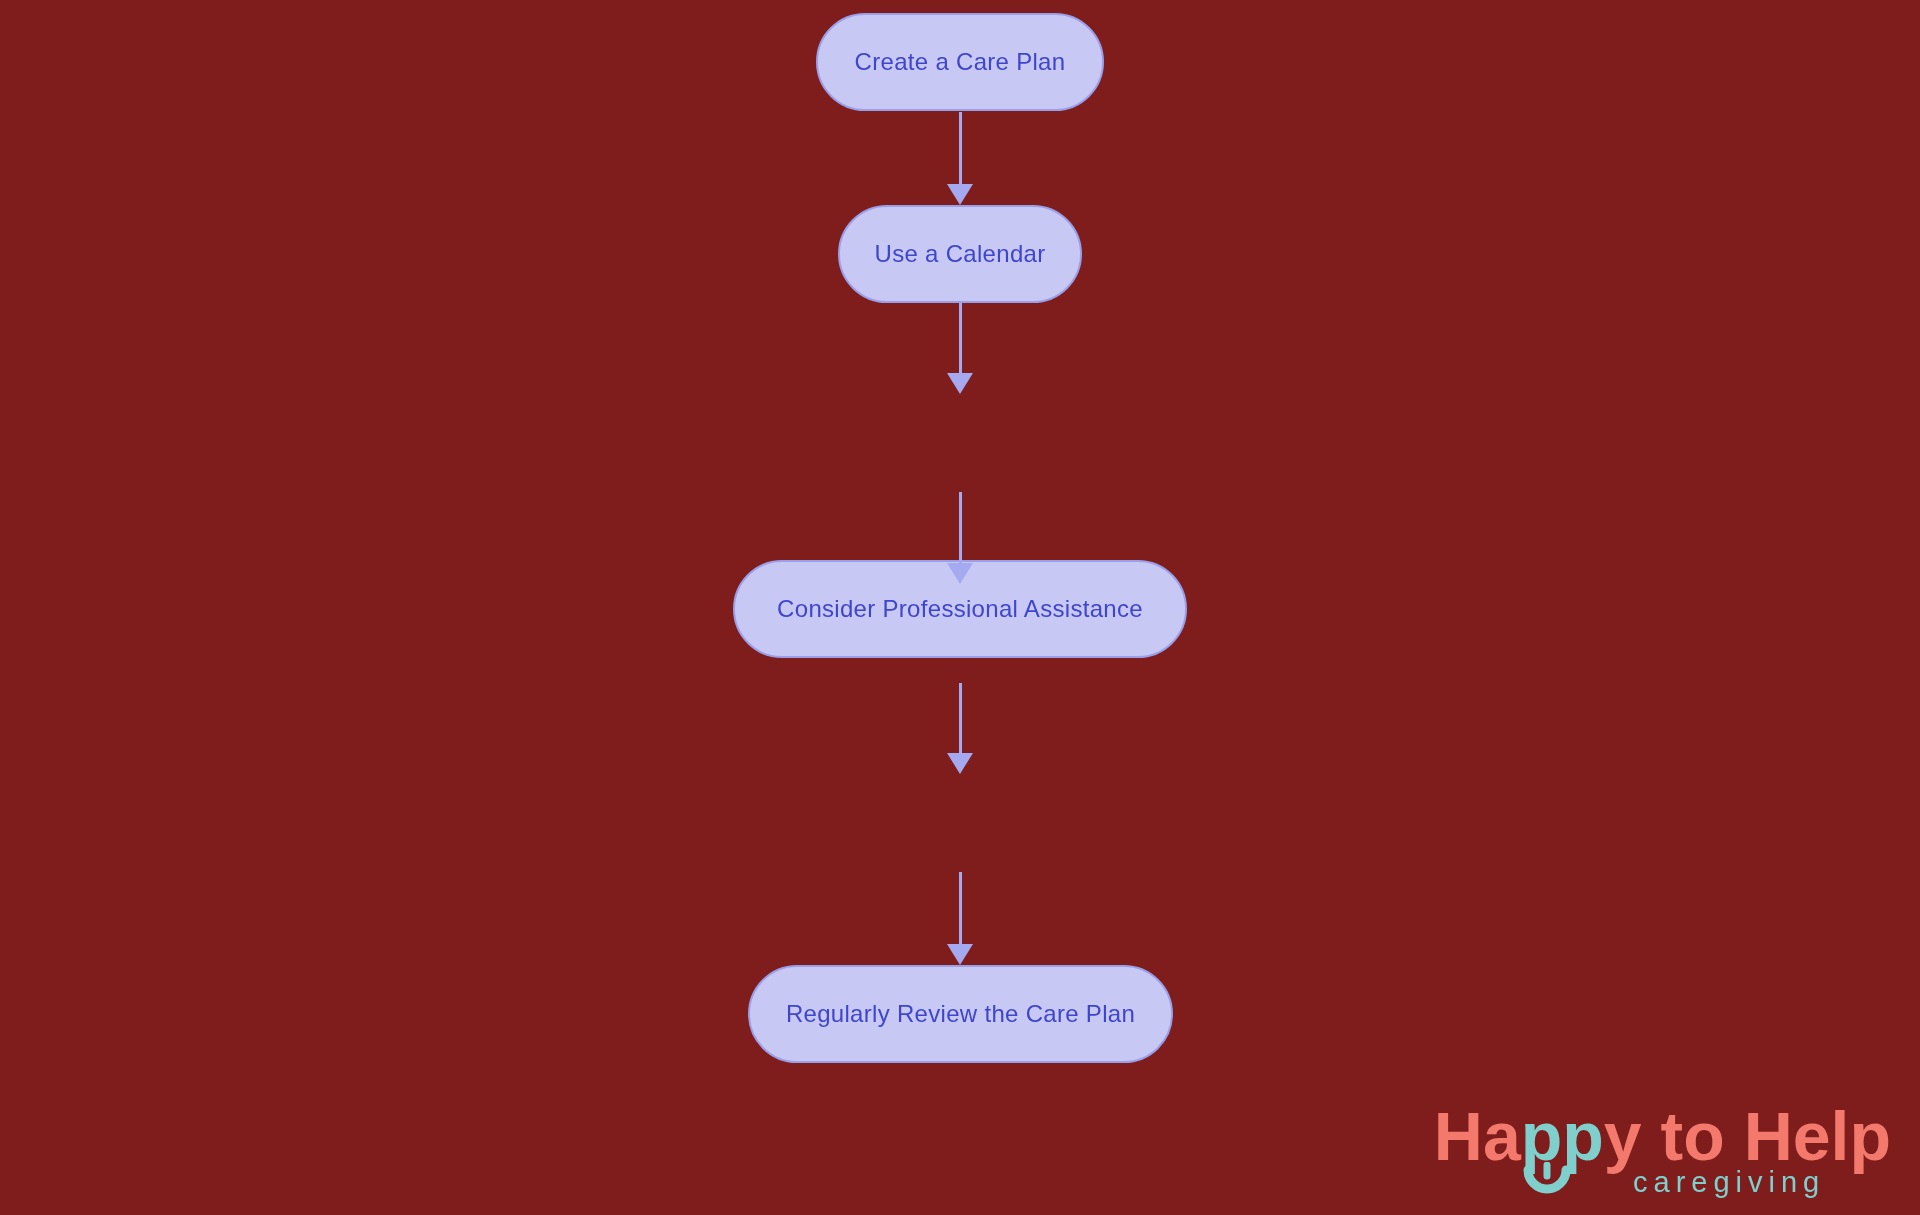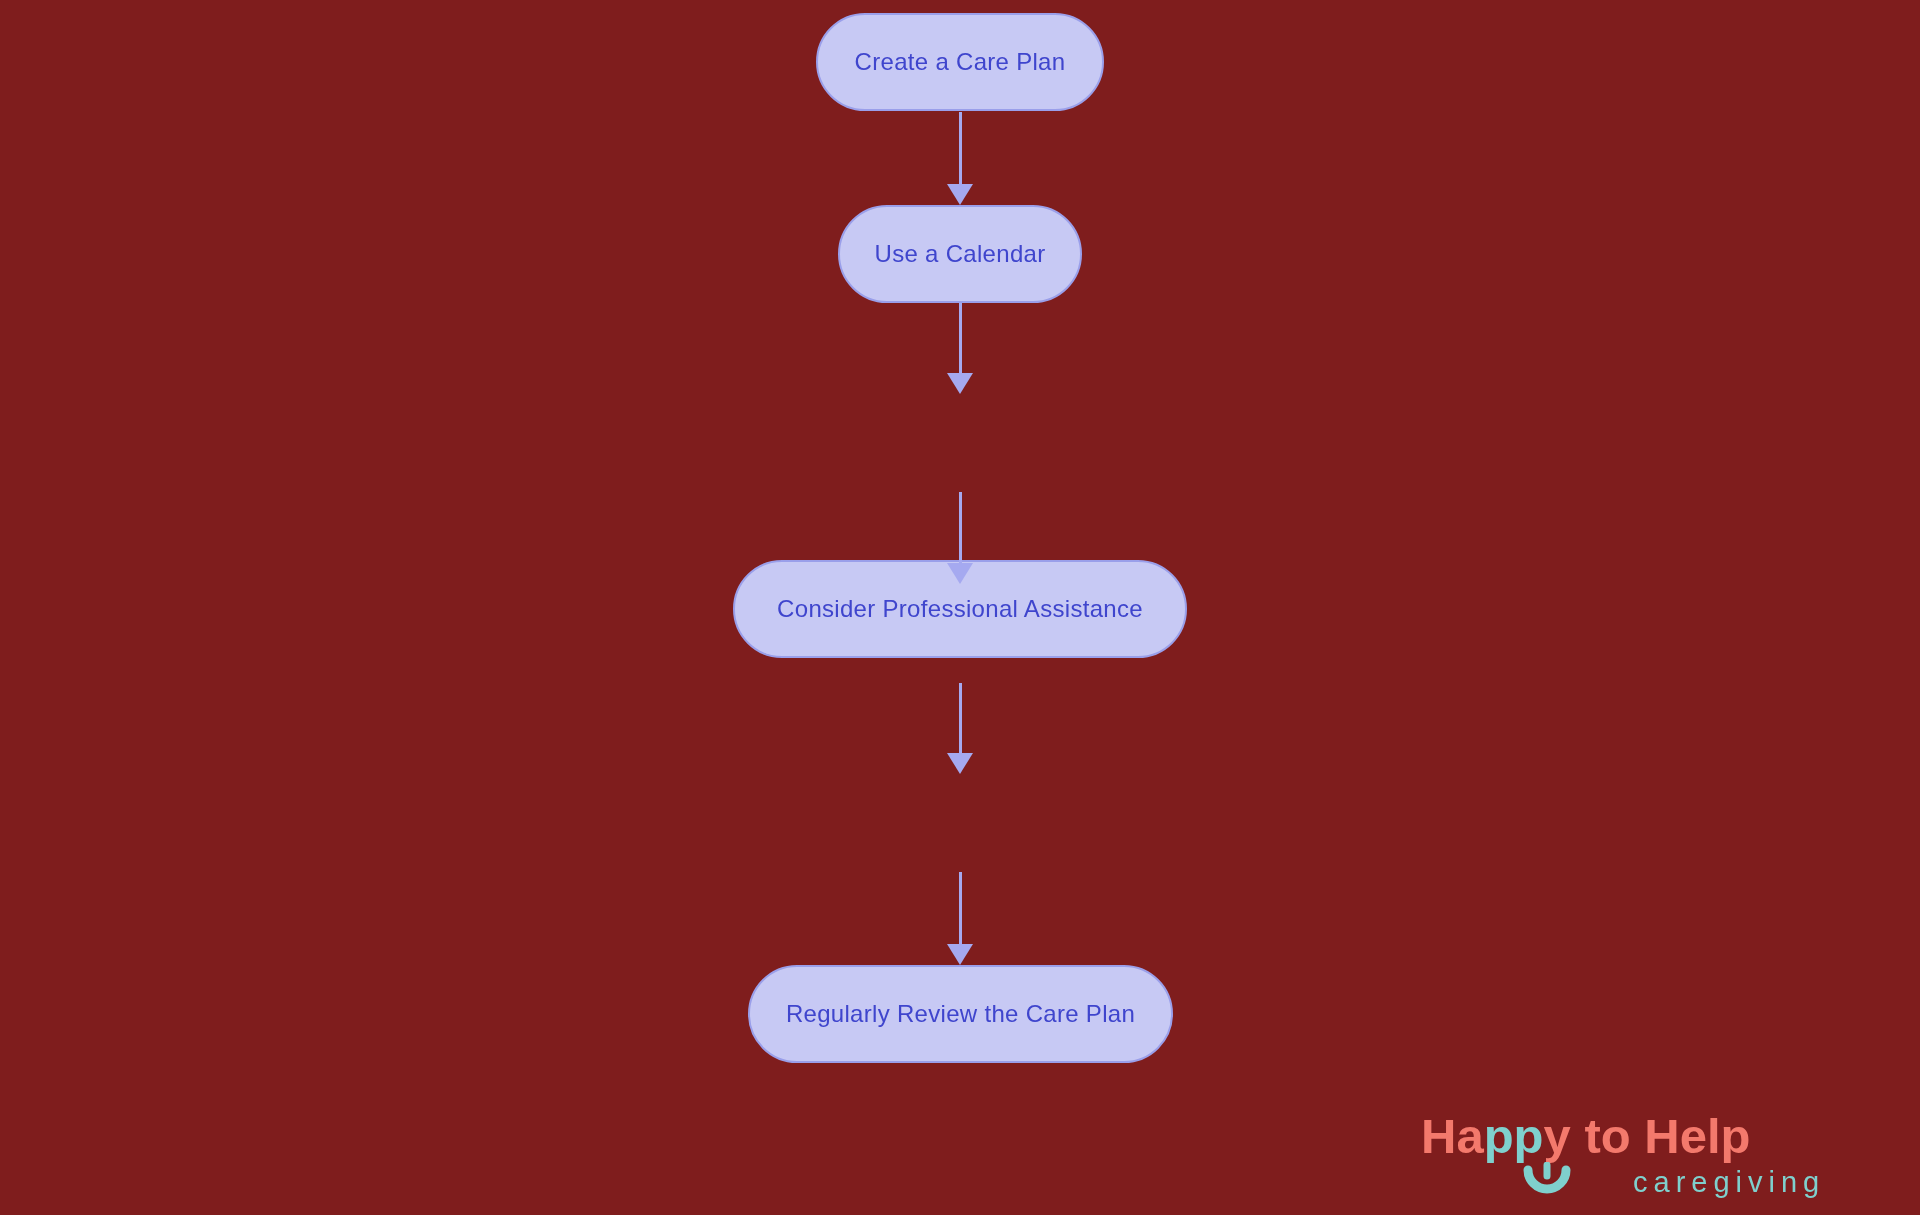--- a/index.html
+++ b/index.html
@@ -59,25 +59,26 @@
 
   
   .logo {
     position: absolute;
     left: 1421px;
     top: 1106px;
     width: 470px;
     height: 100px;
   }
   .logo-wordmark {
-    font-size: 49px;
+    font-size: 68px;
     font-weight: bold;
     line-height: 60px;
     letter-spacing: 0px;
     white-space: nowrap;
+    text-align: right;
   }
   .logo-coral { color: #f3796c; }
   .logo-teal  { color: #7fd0cd; }
   .logo-smile {
     position: absolute;
     left: 102px;
     top: 56px;
     width: 48px;
     height: 38px;
   }

